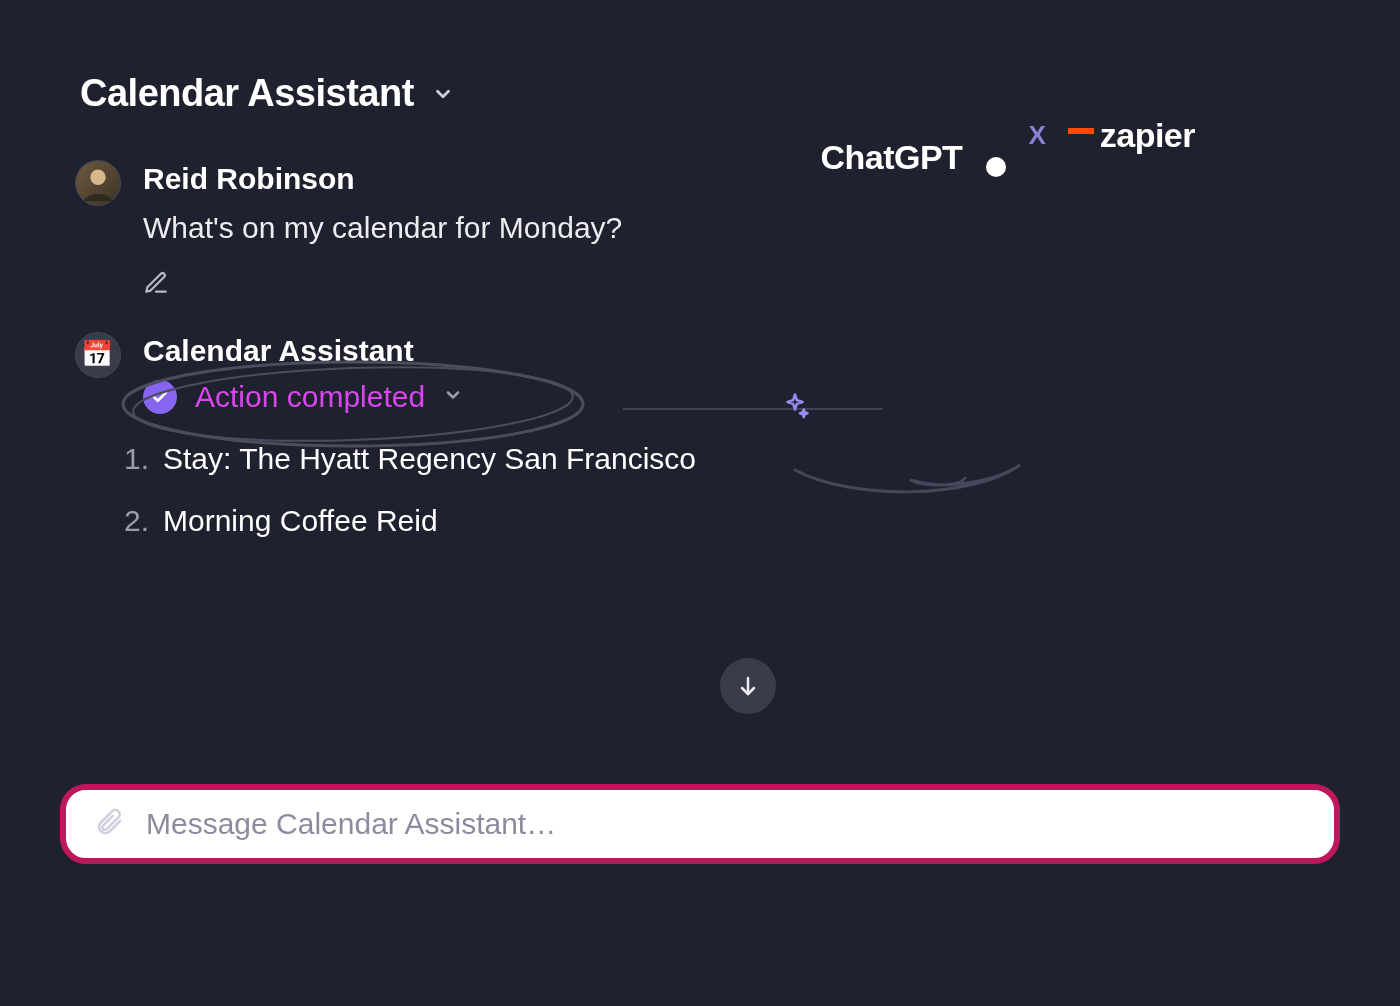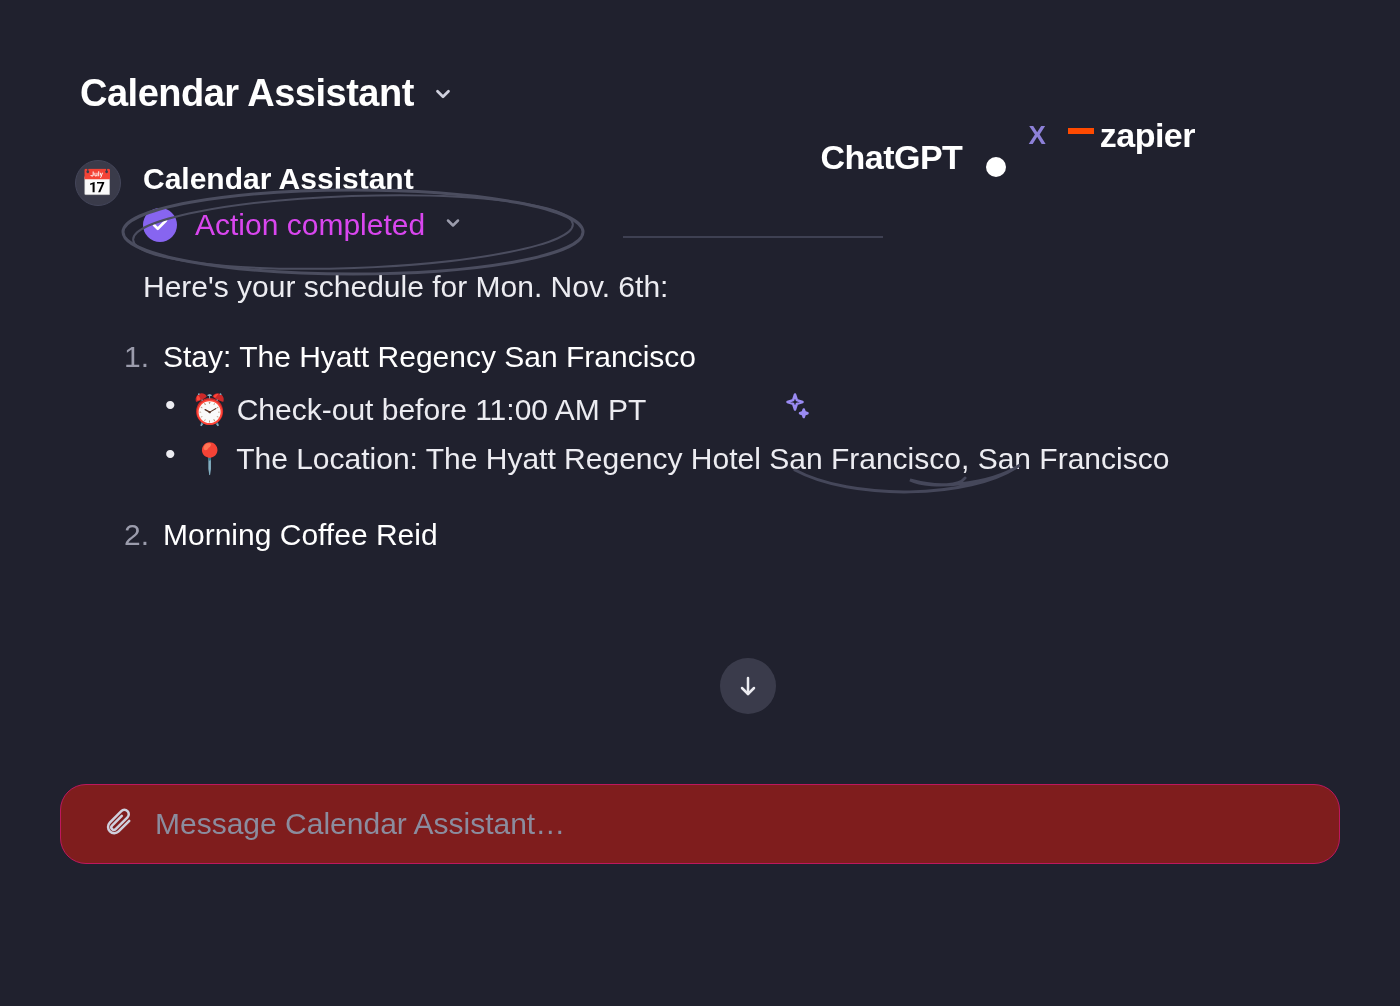--- a/index.html
+++ b/index.html
@@ -219,27 +219,27 @@
     }
     .scroll-down svg { width:24px; height:24px; }
 
     
     .composer {
       position:absolute;
       left: 60px;
       bottom: 142px;
       width: 1280px;
       height: 80px;
-      border: 1px solid #be185d;
+      border: 6px solid #be185d;
       border-radius: 26px;
       display:flex;
       align-items:center;
-      padding: 0 42px;
+      padding: 0 28px;
       gap: 22px;
-      background: #7f1d1d;
+      background: #ffffff;
     }
     .attach-icon svg { width:30px; height:30px; stroke:#cfd0dd; }
     .composer-input {
       font-size: 30px;
       color: #8b8c9e;
       flex:1;
     }
   </style>
 </head>
 <body>
@@ -260,20 +260,38 @@
   </span>
   <span class="brand-x">X</span>
   <span class="brand-zapier">
     <span class="zapier-underscore"></span>
     <span>zapier</span>
   </span>
 </div>
 
 <div class="conv">
 
+  <div class="msg">
+    <div class="avatar user">
+      <svg viewBox="0 0 46 46" width="46" height="46">
+          <circle cx="23" cy="17" r="8" fill="#d9b98a"></circle>
+          <path d="M8 42c3-10 27-10 30 0" fill="#2f2a20"></path>
+        </svg>
+    </div>
+    <div class="msg-body">
+      <div class="msg-author">Reid Robinson</div>
+      <div class="msg-text">What's on my calendar for Monday?</div>
+      <div class="edit-icon">
+        <svg viewBox="0 0 24 24" fill="none" stroke="#b7b8c8" stroke-width="2" stroke-linecap="round" stroke-linejoin="round">
+            <path d="M12 20h9"></path>
+            <path d="M16.5 3.5a2.1 2.1 0 0 1 3 3L7 19l-4 1 1-4Z"></path>
+          </svg>
+      </div>
+    </div>
+  </div>
 
   <div class="msg">
     <div class="avatar">📅</div>
     <div class="msg-body">
       <div class="msg-author">Calendar Assistant</div>
 
       <div class="action-row">
         <svg class="scribble-ellipse" width="560" height="100" viewBox="0 0 560 100">
           <ellipse cx="240" cy="50" rx="230" ry="42" fill="none" stroke="#4b4d5f" stroke-width="3"></ellipse>
           <ellipse cx="240" cy="50" rx="220" ry="36" fill="none" stroke="#4b4d5f" stroke-width="2" transform="rotate(-2 240 50)"></ellipse>
@@ -285,31 +303,26 @@
             </svg>
         </span>
         <span class="action-label">Action completed</span>
         <span class="action-chevron">
           <svg viewBox="0 0 24 24" fill="none" stroke="#9b9cac" stroke-width="3" stroke-linecap="round" stroke-linejoin="round">
               <polyline points="6 9 12 15 18 9"></polyline>
             </svg>
         </span>
       </div>
 
-      <div class="schedule-intro">Here's your schedule for Mon. Nov. 6th:</div>
 
       <ol class="schedule">
         <li>
           <span class="num">1.</span>
           <div>
             <span class="item-title">Stay: The Hyatt Regency San Francisco</span>
-            <ul class="details">
-              <li>⏰ Check-out before 11:00 AM PT</li>
-              <li>📍 The Location: The Hyatt Regency Hotel San Francisco, San Francisco</li>
-            </ul>
           </div>
         </li>
         <li>
           <span class="num">2.</span>
           <div>
             <span class="item-title">Morning Coffee Reid</span>
           </div>
         </li>
       </ol>
 

